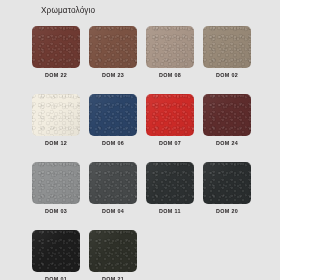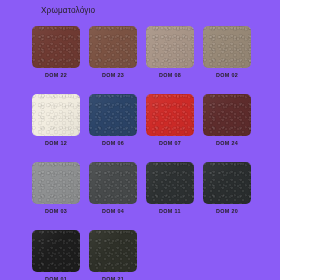--- a/index.html
+++ b/index.html
@@ -11,21 +11,21 @@
     width: 280px;
     height: 280px;
     overflow: hidden;
     font-family: "Liberation Sans", sans-serif;
     -webkit-font-smoothing: antialiased;
   }
   .page {
     position: relative;
     width: 280px;
     height: 280px;
-    background: #8b5cf6;
+    background: #e5e5e5;
     box-sizing: border-box;
   }
   .title {
     position: absolute;
     left: 41px;
     top: 6px;
     font-size: 8.2px;
     letter-spacing: 0.15px;
     color: #231f20;
     font-family: "Liberation Sans", sans-serif;

